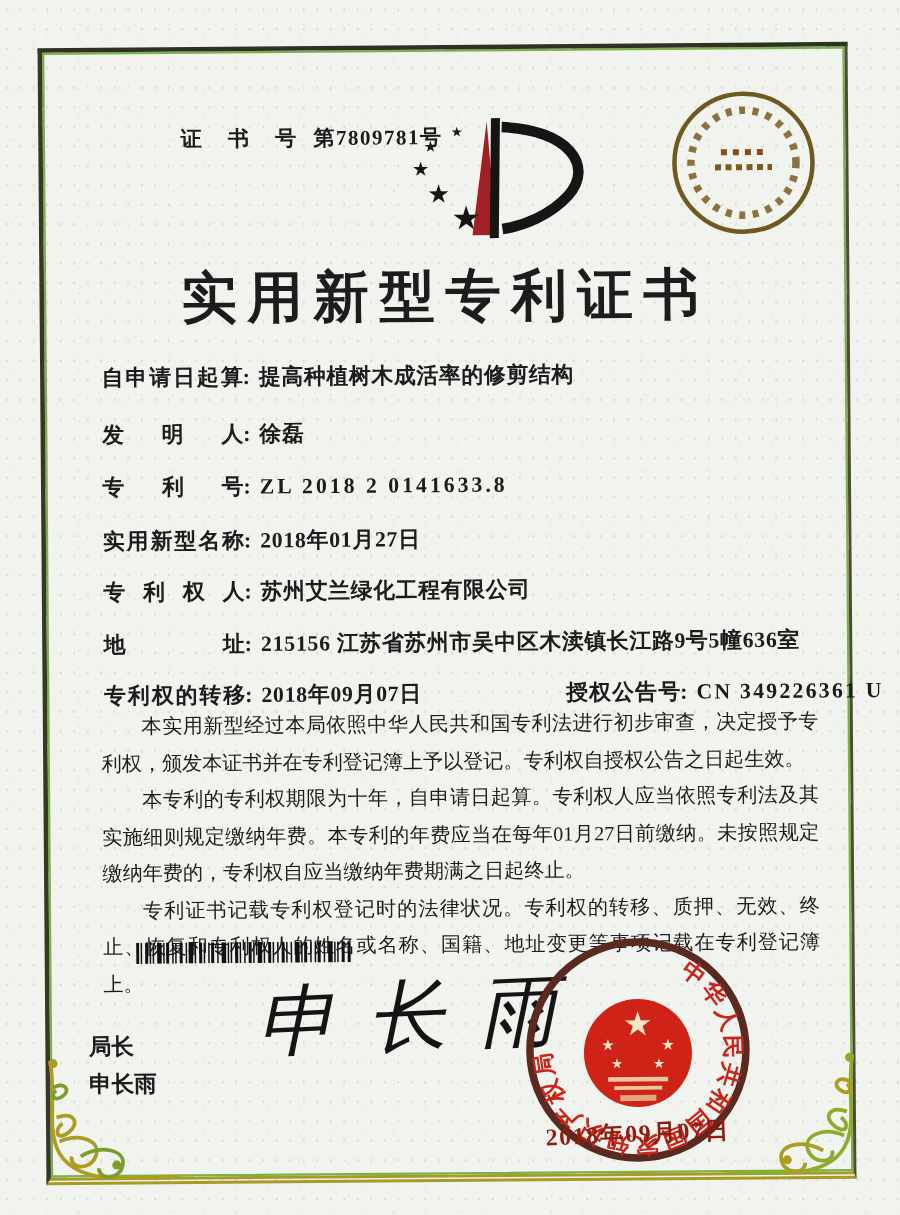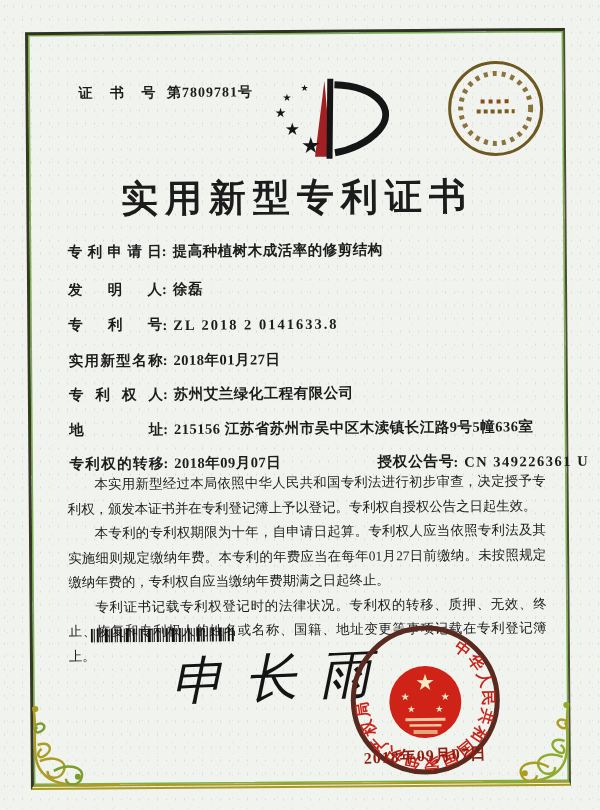--- a/index.html
+++ b/index.html
@@ -19,21 +19,21 @@
     border-style:solid solid double solid;
     border-width:3px 2px 5px 3px;
     border-color:#2f3122 #4b4d33 #a89b25 #363824;
     box-shadow:inset 0 0 0 1.5px #79b24a;
     transform:rotate(-0.45deg);
     transform-origin:50% 50%;
     box-sizing:border-box;
   }
   .abs{position:absolute;}
   .certno{left:50px;top:50px;font-size:14px;font-weight:bold;letter-spacing:1px;}
-  .certno .sp{letter-spacing:7px;}
+  .certno .sp{letter-spacing:7px;margin-left:42px;}
   .title{left:0;right:0;top:140px;text-align:center;font-size:37px;font-weight:bold;letter-spacing:7px;}
   .fieldrow{left:38px;right:20px;font-size:14.5px;font-weight:bold;white-space:nowrap;}
   .flabel{display:inline-block;width:94px;text-align:justify;text-align-last:justify;vertical-align:bottom;}
   .fcolon{display:inline-block;margin:0 6px 0 0;}
   .fvalue{letter-spacing:0.5px;}
   .grantno{position:absolute;left:308px;top:0;}
   .grantno .flabel{width:76px;}
   .paras{left:36px;top:438px;width:478px;font-size:13.4px;line-height:24.5px;text-align:justify;}
   .paras p{margin:0;text-indent:2em;font-weight:500;}
   .barcode{left:58px;top:594px;width:144px;height:14px;}
@@ -72,21 +72,21 @@
   <svg class="abs stamp" viewBox="0 0 110 110">
     <circle cx="55" cy="55" r="46" fill="none" stroke="#6e5a20" stroke-width="3"></circle>
     <circle cx="55" cy="55" r="35" fill="none" stroke="#7a5c1e" stroke-width="5" stroke-dasharray="4 5" opacity="0.85"></circle>
     <line x1="40" y1="48" x2="70" y2="48" stroke="#8a4a1a" stroke-width="4" stroke-dasharray="4 4"></line>
     <line x1="36" y1="58" x2="74" y2="58" stroke="#7a5c1e" stroke-width="4" stroke-dasharray="4 3"></line>
   </svg>
 
   <div class="abs title">实用新型专利证书</div>
 
   <div class="abs fieldrow" style="top:208px">
-    <span class="flabel">专利申请日</span><span class="fcolon">:</span><span class="fvalue">提高种植树木成活率的修剪结构</span>
+    <span class="flabel">自申请日起算</span><span class="fcolon">:</span><span class="fvalue">提高种植树木成活率的修剪结构</span>
   </div>
   <div class="abs fieldrow" style="top:246px">
     <span class="flabel">发 明 人</span><span class="fcolon">:</span><span class="fvalue">徐磊</span>
   </div>
   <div class="abs fieldrow" style="top:281px">
     <span class="flabel">专 利 号</span><span class="fcolon">:</span><span class="fvalue" style="letter-spacing:2px">ZL 2018 2 0141633.8</span>
   </div>
   <div class="abs fieldrow" style="top:317px">
     <span class="flabel">实用新型名称</span><span class="fcolon">:</span><span class="fvalue">2018年01月27日</span>
   </div>
@@ -154,20 +154,24 @@
         <rect x="121" y="0" width="2" height="14"></rect>
         <rect x="125" y="0" width="1" height="14"></rect>
         <rect x="128" y="0" width="3" height="14"></rect>
         <rect x="132" y="0" width="1" height="14"></rect>
         <rect x="134" y="0" width="1" height="14"></rect>
         <rect x="137" y="0" width="2" height="14"></rect>
         <rect x="141" y="0" width="2" height="14"></rect>
     </g>
   </svg>
 
+  <div class="abs director">
+    <div>局长</div>
+    <div>申长雨</div>
+  </div>
 
   <div class="abs signature">申长雨</div>
 
   <svg class="abs seal-wrap" viewBox="0 0 156 156">
     <circle cx="78" cy="78" r="72" fill="none" stroke="#5a2a20" stroke-width="5"></circle>
     <defs>
       <path id="sealTextPath" d="M 78,136 A 58,58 0 1 1 78.01,136" transform="rotate(180 78 78)"></path>
     </defs>
     <text font-size="15.5" fill="#c7241a" font-weight="bold" letter-spacing="2">
       <textPath href="#sealTextPath" startOffset="8%">中华人民共和国国家知识产权局</textPath>

